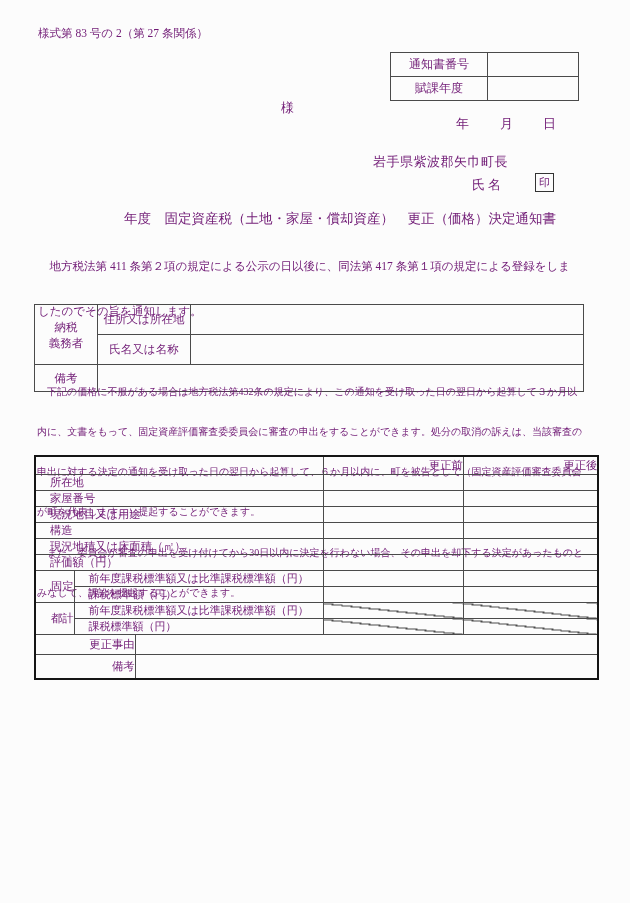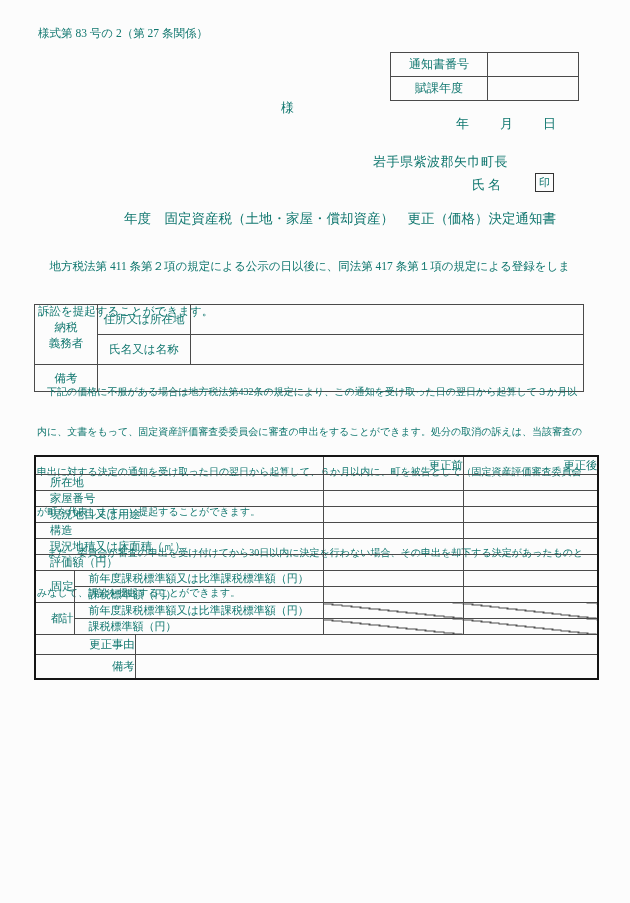--- a/index.html
+++ b/index.html
@@ -1,18 +1,18 @@
 <!DOCTYPE html>
 <html><head>
 <meta charset="utf-8">
 <style>
   html,body{margin:0;padding:0;background:#e9e9e9;}
   .page{
     position:relative;width:630px;height:903px;margin:0 auto;
-    background:#fcfcfc;color:#0f766e;overflow:hidden;
+    background:#fcfcfc;color:#701a75;overflow:hidden;
     font-family:"Liberation Serif","DejaVu Serif",serif;
   }
   .abs{position:absolute;}
   .form-number{left:38px;top:26px;font-size:11.5px;}
   .header-table{left:390px;top:52px;border-collapse:collapse;table-layout:fixed;}
   .header-table td{border:1px solid #4a4a4a;height:23px;font-size:12px;padding:0;overflow:hidden;}
   .header-table td.lbl{text-align:center;}
   .addressee{left:281px;top:99px;font-size:13px;}
   .date-line{left:456px;top:115px;font-size:13px;white-space:nowrap;}
   .date-line .m{margin-left:31px;}
@@ -75,21 +75,21 @@
   </div>
 
   <div class="abs issuer-title">岩手県紫波郡矢巾町長</div>
   <div class="abs name-label">氏名</div>
   <div class="abs seal-box">印</div>
 
   <div class="abs doc-title">年度　固定資産税（土地・家屋・償却資産）　更正（価格）決定通知書</div>
 
   <div class="abs intro">
     <div>　地方税法第 411 条第２項の規定による公示の日以後に、同法第 417 条第１項の規定による登録をしま</div>
-    <div>訴訟を提起することができます。</div>
+    <div>したのでその旨を通知します。</div>
   </div>
 
   <table class="abs taxpayer-table">
     <colgroup>
         <col style="width:63px">
         <col style="width:93px">
         <col style="width:393px">
       </colgroup>
     <tbody>
         <tr class="r30">

